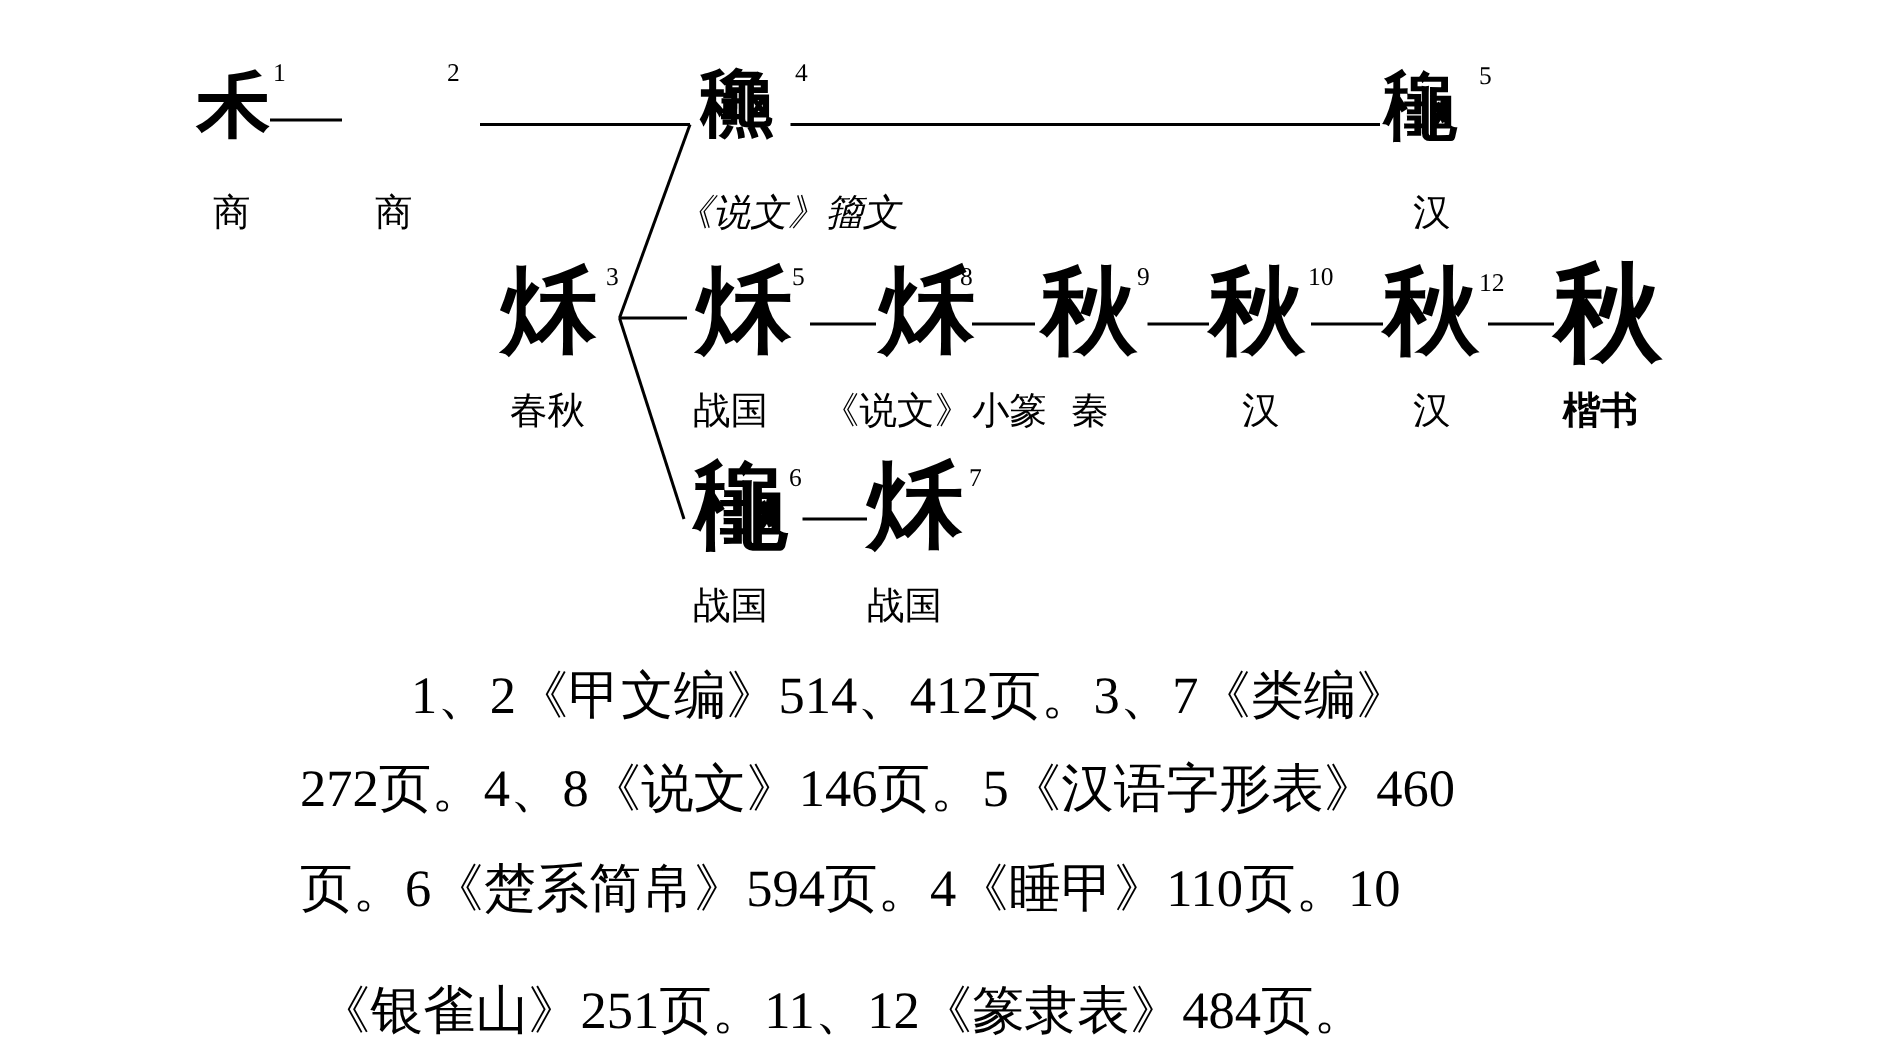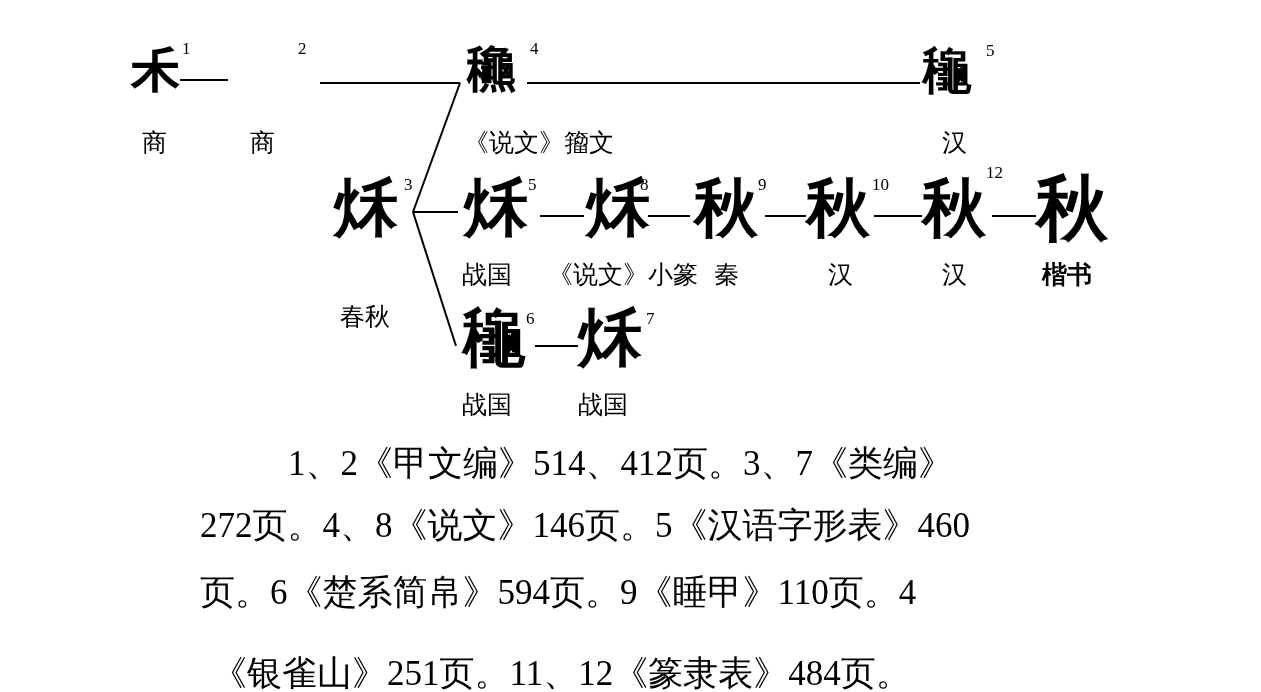--- a/index.html
+++ b/index.html
@@ -40,57 +40,57 @@
 <div class="glyph g-small" style="left:130px;top:46px;">𥝌</div>
 <div class="sup" style="left:182px;top:40px;">1</div>
 <div class="label" style="left:142px;top:130px;">商</div>
 
 <div class="glyph g-small" style="left:234px;top:46px;">𪚿</div>
 <div class="sup" style="left:298px;top:40px;">2</div>
 <div class="label" style="left:250px;top:130px;">商</div>
 
 <div class="glyph g-small" style="left:466px;top:46px;">𥤚</div>
 <div class="sup" style="left:530px;top:40px;">4</div>
-<div class="label" style="left:464px;top:130px;">《说文》籀文</div>
+<div class="label" style="left:450px;top:130px;font-style:italic;">《说文》籀文</div>
 
 <div class="glyph g-small" style="left:922px;top:46px;">龝</div>
 <div class="sup" style="left:986px;top:42px;">5</div>
 <div class="label" style="left:942px;top:130px;">汉</div>
 
 <div class="glyph g-mid" style="left:334px;top:176px;">秌</div>
 <div class="sup" style="left:404px;top:176px;">3</div>
-<div class="label" style="left:340px;top:262px;margin-top:42px;">春秋</div>
+<div class="label" style="left:340px;top:262px;">春秋</div>
 
 <div class="glyph g-mid" style="left:464px;top:176px;">秌</div>
 <div class="sup" style="left:528px;top:176px;">5</div>
 <div class="label" style="left:462px;top:262px;">战国</div>
 
 <div class="glyph g-mid" style="left:586px;top:176px;">秌</div>
 <div class="sup" style="left:640px;top:176px;">8</div>
 <div class="label" style="left:548px;top:262px;">《说文》小篆</div>
 
 <div class="glyph g-mid" style="left:694px;top:176px;">秋</div>
 <div class="sup" style="left:758px;top:176px;">9</div>
 <div class="label" style="left:714px;top:262px;">秦</div>
 
 <div class="glyph g-mid" style="left:806px;top:176px;">秋</div>
 <div class="sup" style="left:872px;top:176px;">10</div>
 <div class="label" style="left:828px;top:262px;">汉</div>
 
 <div class="glyph g-mid" style="left:922px;top:176px;">秋</div>
-<div class="sup" style="left:986px;top:164px;">12</div>
+<div class="sup" style="left:986px;top:180px;">12</div>
 <div class="label" style="left:942px;top:262px;">汉</div>
 
 <div class="glyph g-big" style="left:1036px;top:172px;">秋</div>
 <div class="label" style="left:1042px;top:262px;font-weight:bold;">楷书</div>
 
 <div class="glyph g-mid" style="left:462px;top:306px;">龝</div>
 <div class="sup" style="left:526px;top:310px;">6</div>
 <div class="label" style="left:462px;top:392px;">战国</div>
 
 <div class="glyph g-mid" style="left:578px;top:306px;">秌</div>
 <div class="sup" style="left:646px;top:310px;">7</div>
 <div class="label" style="left:578px;top:392px;">战国</div>
 
-<div class="notes" style="left:288px;top:434px;">1、2《甲文编》514、412页。3、7《类编》</div>
+<div class="notes" style="left:274px;top:434px;">1、2《甲文编》514、412页。3、7《类编》</div>
 <div class="notes" style="left:200px;top:496px;">272页。4、8《说文》146页。5《汉语字形表》460</div>
-<div class="notes" style="left:200px;top:563px;">页。6《楚系简帛》594页。9《睡甲》110页。4</div>
+<div class="notes" style="left:200px;top:563px;">页。6《楚系简帛》594页。4《睡甲》110页。10</div>
 <div class="notes" style="left:212px;top:644px;text-align:right;">《银雀山》251页。11、12《篆隶表》484页。</div>
 
 </body></html>

